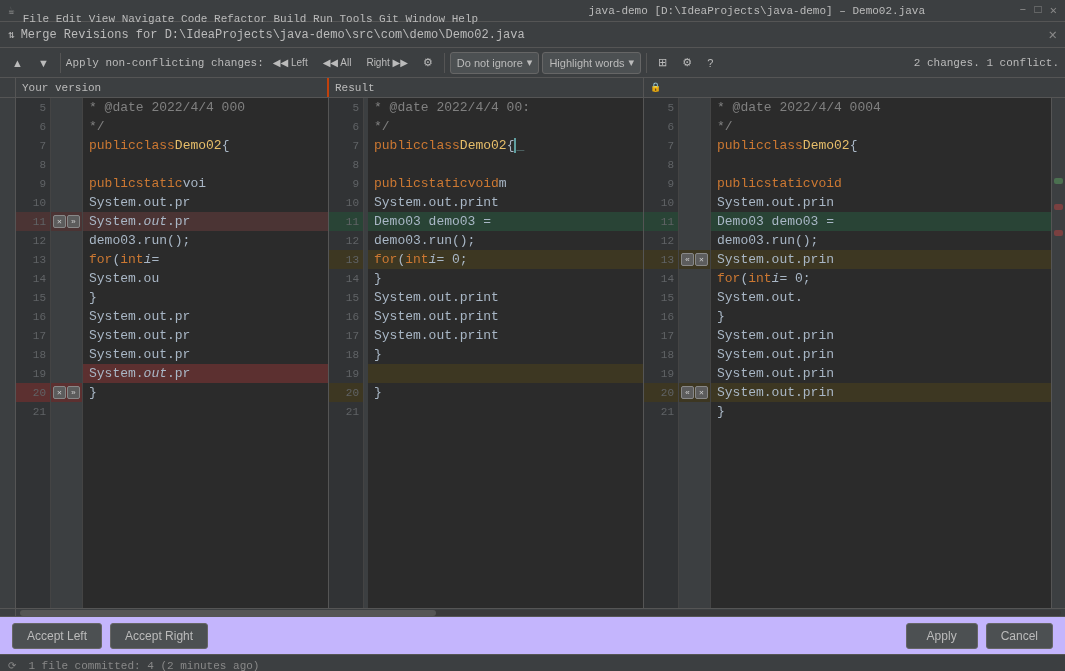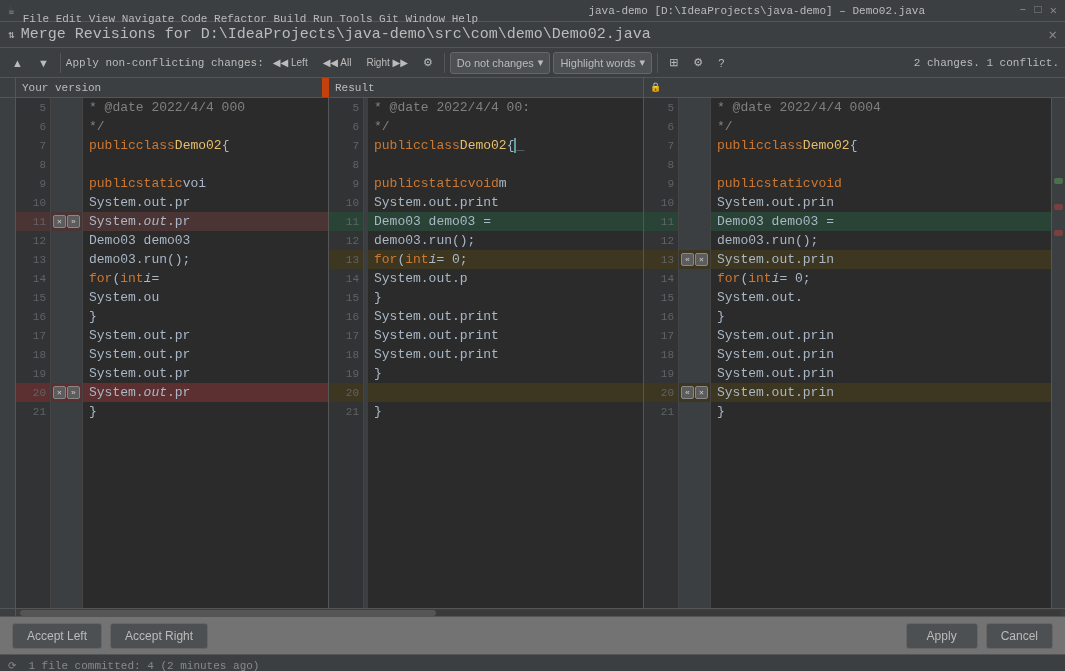--- a/index.html
+++ b/index.html
@@ -183,53 +183,53 @@
   <span style="font-size:11px; color:#bbbbbb; flex:1; text-align:center;">java-demo [D:\IdeaProjects\java-demo] – Demo02.java</span>
   <div style="display:flex; gap:8px;">
     <span style="cursor:pointer; color:#888;">–</span>
     <span style="cursor:pointer; color:#888;">□</span>
     <span style="cursor:pointer; color:#888;">✕</span>
   </div>
 </div>
 
 <div id="merge-bar" style="height:26px; background:#3c3f41; display:flex; align-items:center; padding:0 8px; border-bottom:1px solid #555; gap:6px;">
   <span style="color:#bbbbbb; font-size:11px;">⇅</span>
-  <span style="font-size:15px; color:#bbbbbb; flex:1;">Merge Revisions for D:\IdeaProjects\java-demo\src\com\demo\Demo02.java</span>
+  <span style="font-size:12px; color:#bbbbbb; flex:1;">Merge Revisions for D:\IdeaProjects\java-demo\src\com\demo\Demo02.java</span>
   <span style="cursor:pointer; color:#888; font-size:14px;">✕</span>
 </div>
 
 <div id="toolbar" style="height:30px; background:#3c3f41; display:flex; align-items:center; padding:0 6px; border-bottom:1px solid #555; gap:3px;">
   <button class="toolbar-btn">▲</button>
   <button class="toolbar-btn">▼</button>
   <div class="toolbar-sep"></div>
   <span class="toolbar-label">Apply non-conflicting changes:</span>
   <button class="toolbar-btn" style="font-size:10px;">◀◀ Left</button>
   <button class="toolbar-btn" style="font-size:10px;">◀◀ All</button>
   <button class="toolbar-btn" style="font-size:10px;">Right ▶▶</button>
   <button class="toolbar-btn">⚙</button>
   <div class="toolbar-sep"></div>
   <button class="dropdown-btn">
-    <span>Do not changes</span>
+    <span>Do not ignore</span>
     <span>▾</span>
   </button>
   <button class="dropdown-btn">
     <span>Highlight words</span>
     <span>▾</span>
   </button>
   <div class="toolbar-sep"></div>
   <button class="toolbar-btn">⊞</button>
   <button class="toolbar-btn">⚙</button>
   <button class="toolbar-btn">?</button>
   <span id="changes-info">2 changes. 1 conflict.</span>
 </div>
 
 <div style="display:flex; height:20px; background:#3c3f41; border-bottom:1px solid #555;">
   <div style="width:16px; border-right:1px solid #555;"></div>
 
-  <div style="width:313px; display:flex; align-items:center; padding:0 6px; border-right:7px solid #c2410c; font-size:11px; color:#bbbbbb;text-align:right;">
+  <div style="width:313px; display:flex; align-items:center; padding:0 6px; border-right:2px solid #c2410c; font-size:11px; color:#bbbbbb;text-align:right;">
     <span>Your version</span>
   </div>
 
   <div style="width:315px; display:flex; align-items:center; padding:0 6px; border-right:1px solid #555; font-size:11px; color:#bbbbbb;">
     <span>Result</span>
   </div>
 
   <div style="flex:1; display:flex; align-items:center; padding:0 6px; font-size:11px; color:#bbbbbb;">
     <span style="margin-right:4px; font-size:9px;">🔒</span>
   </div>
@@ -311,23 +311,20 @@
         </div>
       <div class="code-line">
           <span class="plain">        System.out.pr</span>
         </div>
       <div class="code-line" style="background:#4b3434;">
           <span class="plain">        System.</span>
           <span class="plain italic">out</span>
           <span class="plain">.pr</span>
         </div>
       <div class="code-line">
-          <span class="plain">        Demo03 demo03</span>
-        </div>
-      <div class="code-line">
           <span class="plain">        demo03.run();</span>
         </div>
       <div class="code-line">
           <span class="plain">        </span>
           <span class="kw">for</span>
           <span class="plain"> (</span>
           <span class="kw">int</span>
           <span class="plain"> </span>
           <span class="italic">i</span>
           <span class="plain"> =</span>
@@ -418,23 +415,20 @@
       <div class="code-line" style="background:#3d3722;">
           <span class="plain">        </span>
           <span class="kw">for</span>
           <span class="plain"> (</span>
           <span class="kw">int</span>
           <span class="plain"> </span>
           <span class="italic">i</span>
           <span class="plain"> = 0;</span>
         </div>
       <div class="code-line">
-          <span class="plain">            System.out.p</span>
-        </div>
-      <div class="code-line">
           <span class="plain">        }</span>
         </div>
       <div class="code-line">
           <span class="plain">        System.out.print</span>
         </div>
       <div class="code-line">
           <span class="plain">        System.out.print</span>
         </div>
       <div class="code-line">
           <span class="plain">        System.out.print</span>
@@ -577,21 +571,21 @@
 
 <div style="height:8px; background:#3c3f41; border-top:1px solid #555; display:flex;">
   <div style="width:16px; border-right:1px solid #555;"></div>
   <div style="flex:1; display:flex; align-items:center;">
     <div style="height:6px; flex:1; background:#3a3a3a; margin:0 4px; border-radius:3px; position:relative;">
       <div style="position:absolute; left:0; top:0; width:40%; height:100%; background:#555; border-radius:3px;"></div>
     </div>
   </div>
 </div>
 
-<div id="bottom-toolbar" style="height:38px; background:#737373; border-top:1px solid #555; display:flex; align-items:center; padding:0 12px; justify-content:space-between;">
+<div id="bottom-toolbar" style="height:38px; background:#c4b5fd; border-top:1px solid #555; display:flex; align-items:center; padding:0 12px; justify-content:space-between;">
   <div class="bottom-left">
     <button class="accept-btn">Accept Left</button>
     <button class="accept-btn">Accept Right</button>
   </div>
   <div class="bottom-right">
     <button class="apply-btn">Apply</button>
     <button class="cancel-btn">Cancel</button>
   </div>
 </div>
 

